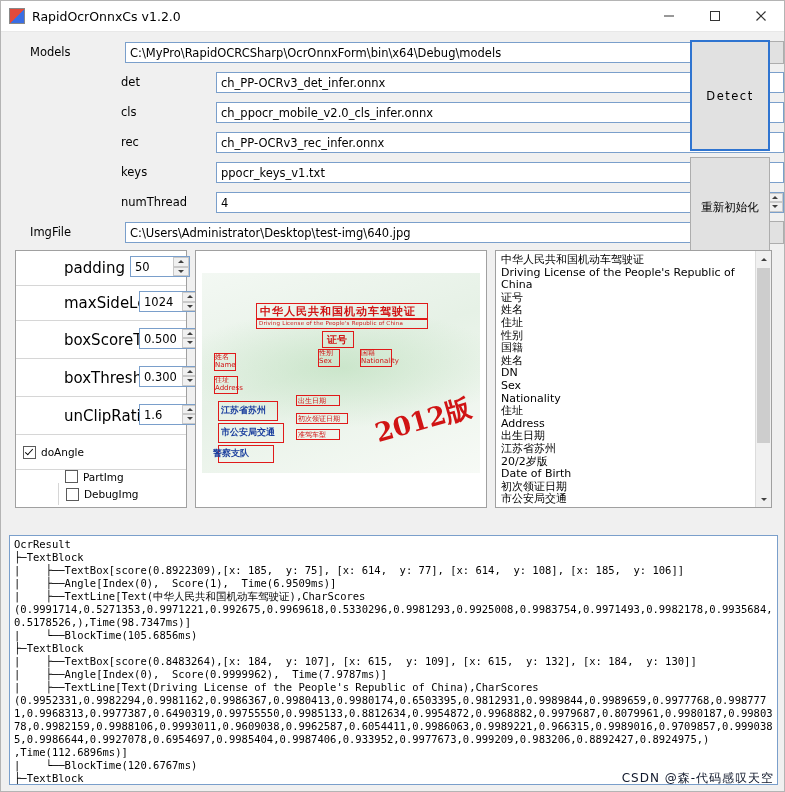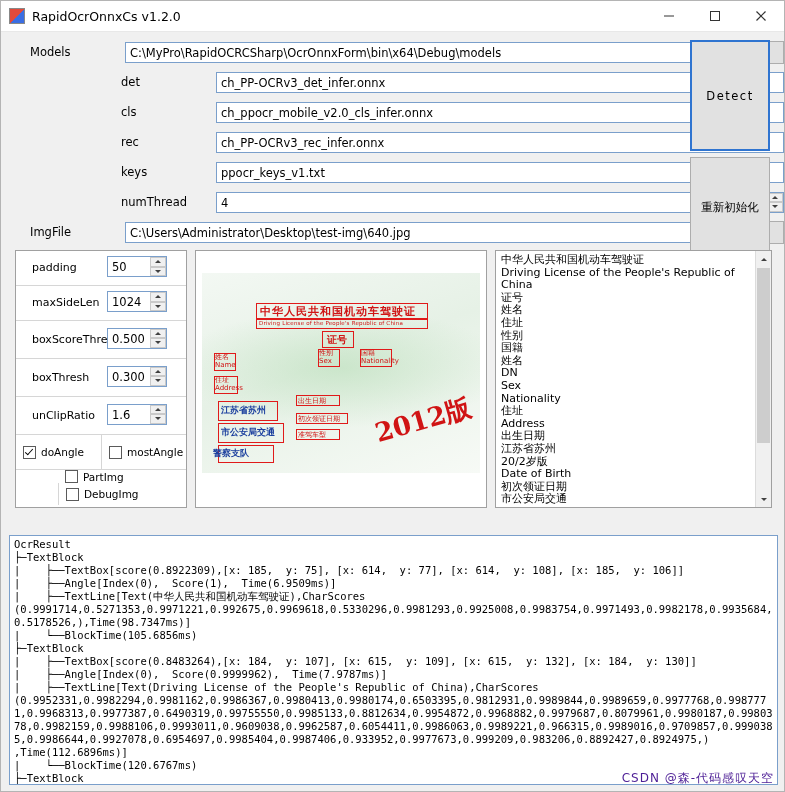--- a/index.html
+++ b/index.html
@@ -188,24 +188,25 @@
     display: flex;
     border-bottom: 1px solid #d6d6d6;
     height: 35px;
     align-items: center;
     box-sizing: border-box;
   }
   .pgrow.tall { height: 38px; }
   .pgrow .pl {
     width: 86px;
     padding-left: 16px;
-    font-size: 11px;
+    font-size: 15px;
     box-sizing: border-box;
     line-height: 12px;
     font-family: "DejaVu Sans", sans-serif;
+    margin-left: 32px;
   }
   .pgrow .pv {
     flex: 1;
     padding: 0 5px;
     box-sizing: border-box;
   }
   .pgrow .pv .spin-wrap .txtbox { width: 60px; }
   .cbrow {
     display: flex;
     border-bottom: 1px solid #d6d6d6;
@@ -361,21 +362,21 @@
     line-height: 13px;
     white-space: pre-wrap;
     word-break: break-all;
     color: #000;
   }
   .watermark {
     position: absolute;
     right: 10px;
     bottom: 4px;
     font-size: 12px;
-    color: #4c1d95;
+    color: #0f172a;
     font-family: "DejaVu Sans", sans-serif;
     letter-spacing: 1px;
   }
 </style>
 </head>
 <body>
 
 <div id="app">
 
   <div class="titlebar">
@@ -540,24 +541,20 @@
                 </div>
             </div>
           </div>
         </div>
       </div>
 
       <div class="cbrow">
         <div class="cbcell">
           <span class="cbox checked"></span>
           <span>doAngle</span>
-        </div>
-        <div class="cbcell right">
-          <span class="cbox"></span>
-          <span>mostAngle</span>
         </div>
       </div>
 
       <div class="cbrow" style="border-bottom:none;flex-direction:column;">
         <div class="cbcell">
           <span class="cbox"></span>
           <span>PartImg</span>
         </div>
         <div class="cbcell right">
           <span class="cbox"></span>

